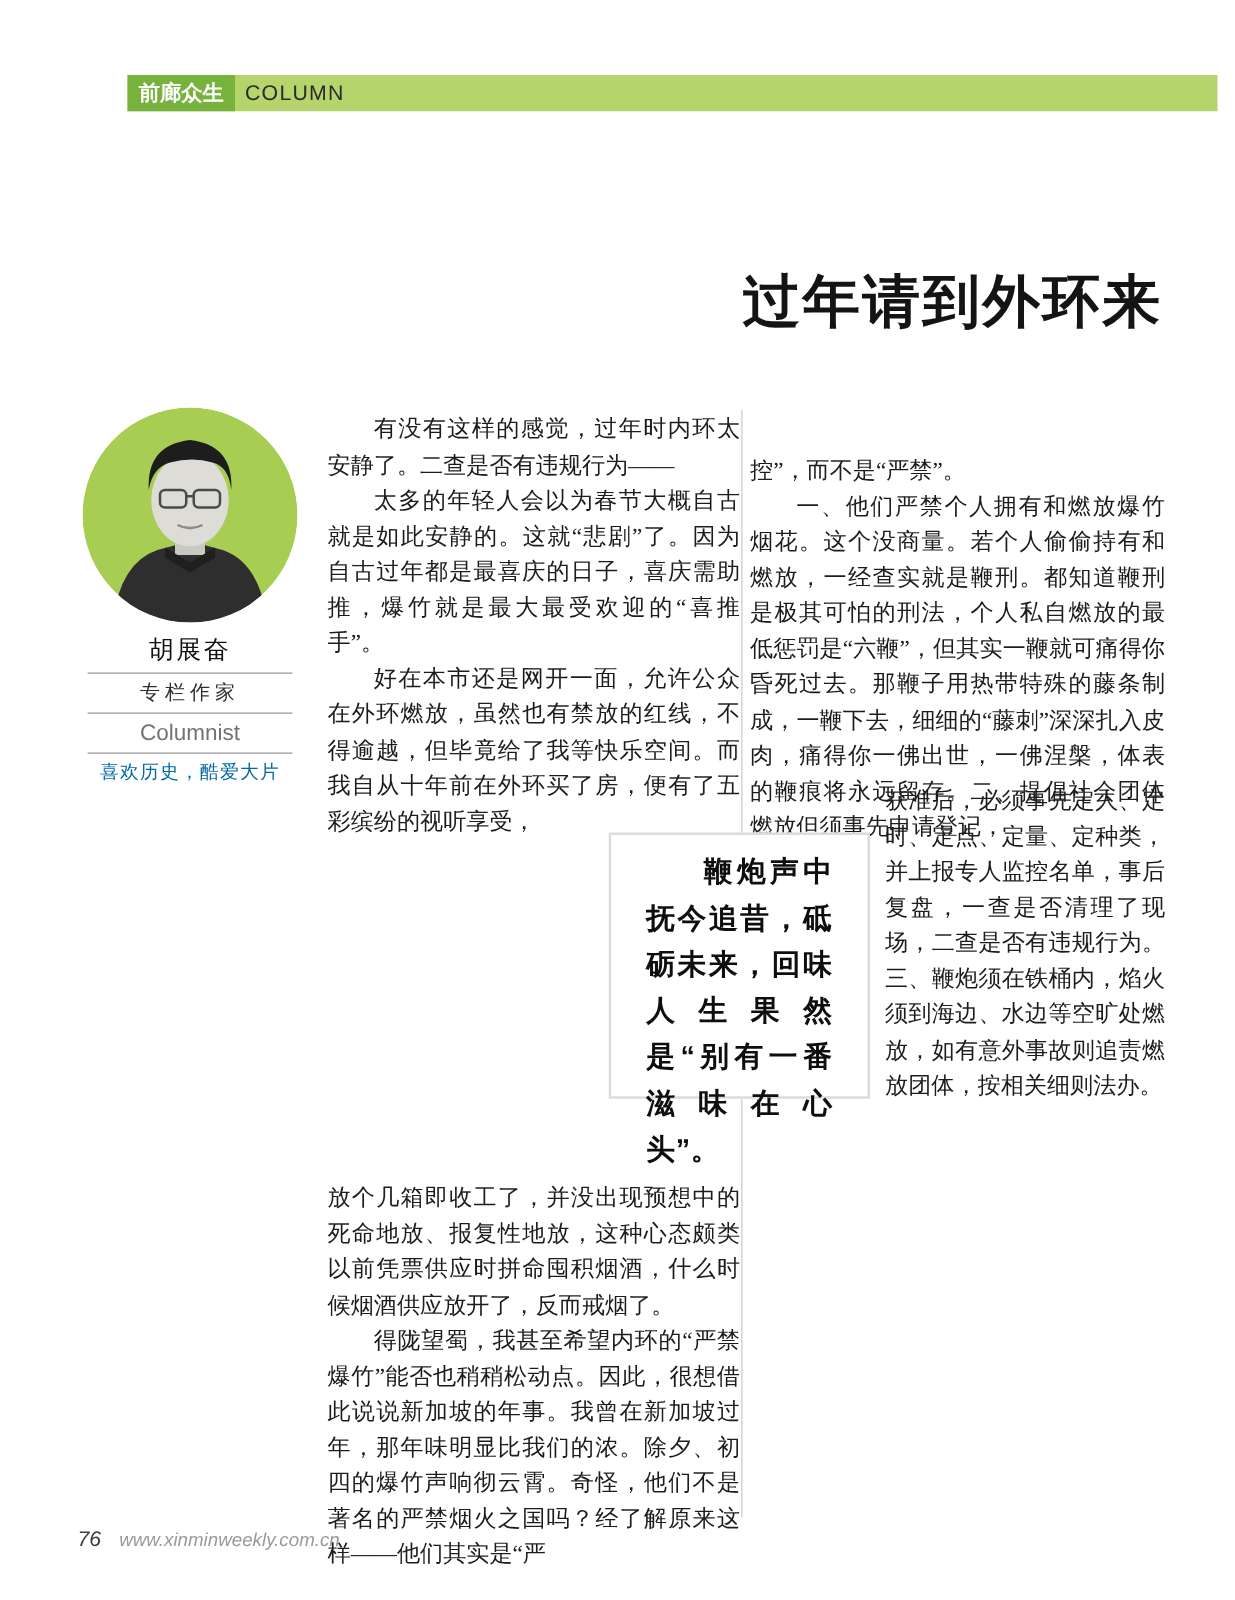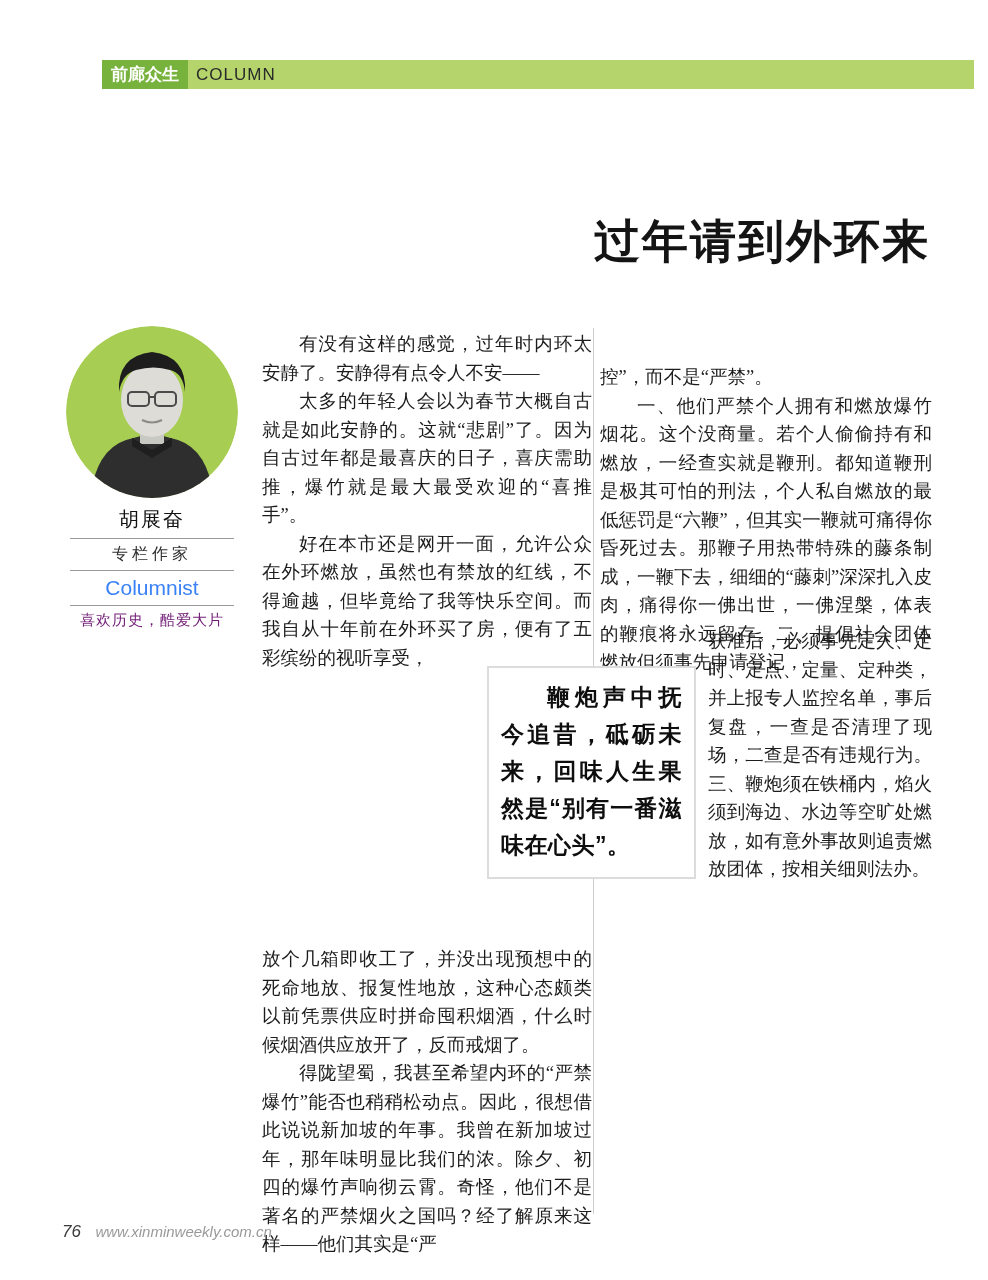--- a/index.html
+++ b/index.html
@@ -34,39 +34,39 @@
     position:absolute;left:60px;top:482px;width:184px;text-align:center;
   }
   .author .name{
     font-family:"Liberation Sans","DejaVu Sans",sans-serif;
     font-size:20px;color:#111;letter-spacing:2px;margin-top:24px;
   }
   .author .rule{border:none;border-top:1px solid #9a9a9a;margin:5px 10px;}
   .author .role-cn{font-size:16px;color:#2e2e2e;letter-spacing:4px;}
   .author .role-en{
     font-family:"Liberation Sans","DejaVu Sans",sans-serif;
-    font-size:21px;color:#3b82f6;
+    font-size:18px;color:#737373;
   }
-  .author .tagline{font-size:15px;color:#701a75;letter-spacing:1px;}
+  .author .tagline{font-size:15px;color:#0369a1;letter-spacing:1px;}
   
   .tblock{
     position:absolute;font-size:18.5px;line-height:28.5px;
     text-align:justify;text-justify:inter-ideograph;color:#1c1c1c;
   }
   .para{text-indent:2em;}
   .cont{text-indent:0;}
   .col-divider{
     position:absolute;left:593px;top:328px;width:1px;height:886px;
     background:var(--divider,#cccccc);z-index:1;
   }
   
   .pullquote{
     position:absolute;left:487px;top:666px;width:209px;height:213px;
     background:#ffffff;border:2px solid var(--quote-border,#dcdcdc);
-    box-sizing:border-box;z-index:2;padding:11px 12px;
+    box-sizing:border-box;z-index:2;padding:11px 28px;
     font-family:"Liberation Sans","DejaVu Sans",sans-serif;
     font-weight:900;font-size:23px;line-height:37px;color:#0e0e0e;
     text-align:justify;text-indent:2em;letter-spacing:0.5px;
   }
   
   .endmark{
     display:inline-block;width:19px;height:19px;margin-left:5px;
     background:var(--end-mark-bg,#74b843);color:#fff;border-radius:2px;
     font-family:"Liberation Sans","DejaVu Sans",sans-serif;
     font-size:13px;line-height:19px;text-align:center;text-indent:0;
@@ -128,21 +128,21 @@
     <div class="role-cn">专栏作家</div>
     <hr class="rule">
     <div class="role-en">Columnist</div>
     <hr class="rule">
     <div class="tagline">喜欢历史，酷爱大片</div>
   </div>
 
   <div class="col-divider"></div>
 
   <div class="tblock" style="left:262px;top:330px;width:330px;">
-    <div class="para">有没有这样的感觉，过年时内环太安静了。安静得有点令人不安——</div>
+    <div class="para">有没有这样的感觉，过年时内环太安静了。二查是否有违规行为——</div>
     <div class="para">太多的年轻人会以为春节大概自古就是如此安静的。这就“悲剧”了。因为自古过年都是最喜庆的日子，喜庆需助推，爆竹就是最大最受欢迎的“喜推手”。</div>
     <div class="para">好在本市还是网开一面，允许公众在外环燃放，虽然也有禁放的红线，不得逾越，但毕竟给了我等快乐空间。而我自从十年前在外环买了房，便有了五彩缤纷的视听享受，</div>
   </div>
 
 
   <div class="tblock" style="left:262px;top:945px;width:330px;">
     <div class="cont">放个几箱即收工了，并没出现预想中的死命地放、报复性地放，这种心态颇类以前凭票供应时拼命囤积烟酒，什么时候烟酒供应放开了，反而戒烟了。</div>
     <div class="para">得陇望蜀，我甚至希望内环的“严禁爆竹”能否也稍稍松动点。因此，很想借此说说新加坡的年事。我曾在新加坡过年，那年味明显比我们的浓。除夕、初四的爆竹声响彻云霄。奇怪，他们不是著名的严禁烟火之国吗？经了解原来这样——他们其实是“严</div>
   </div>
 

